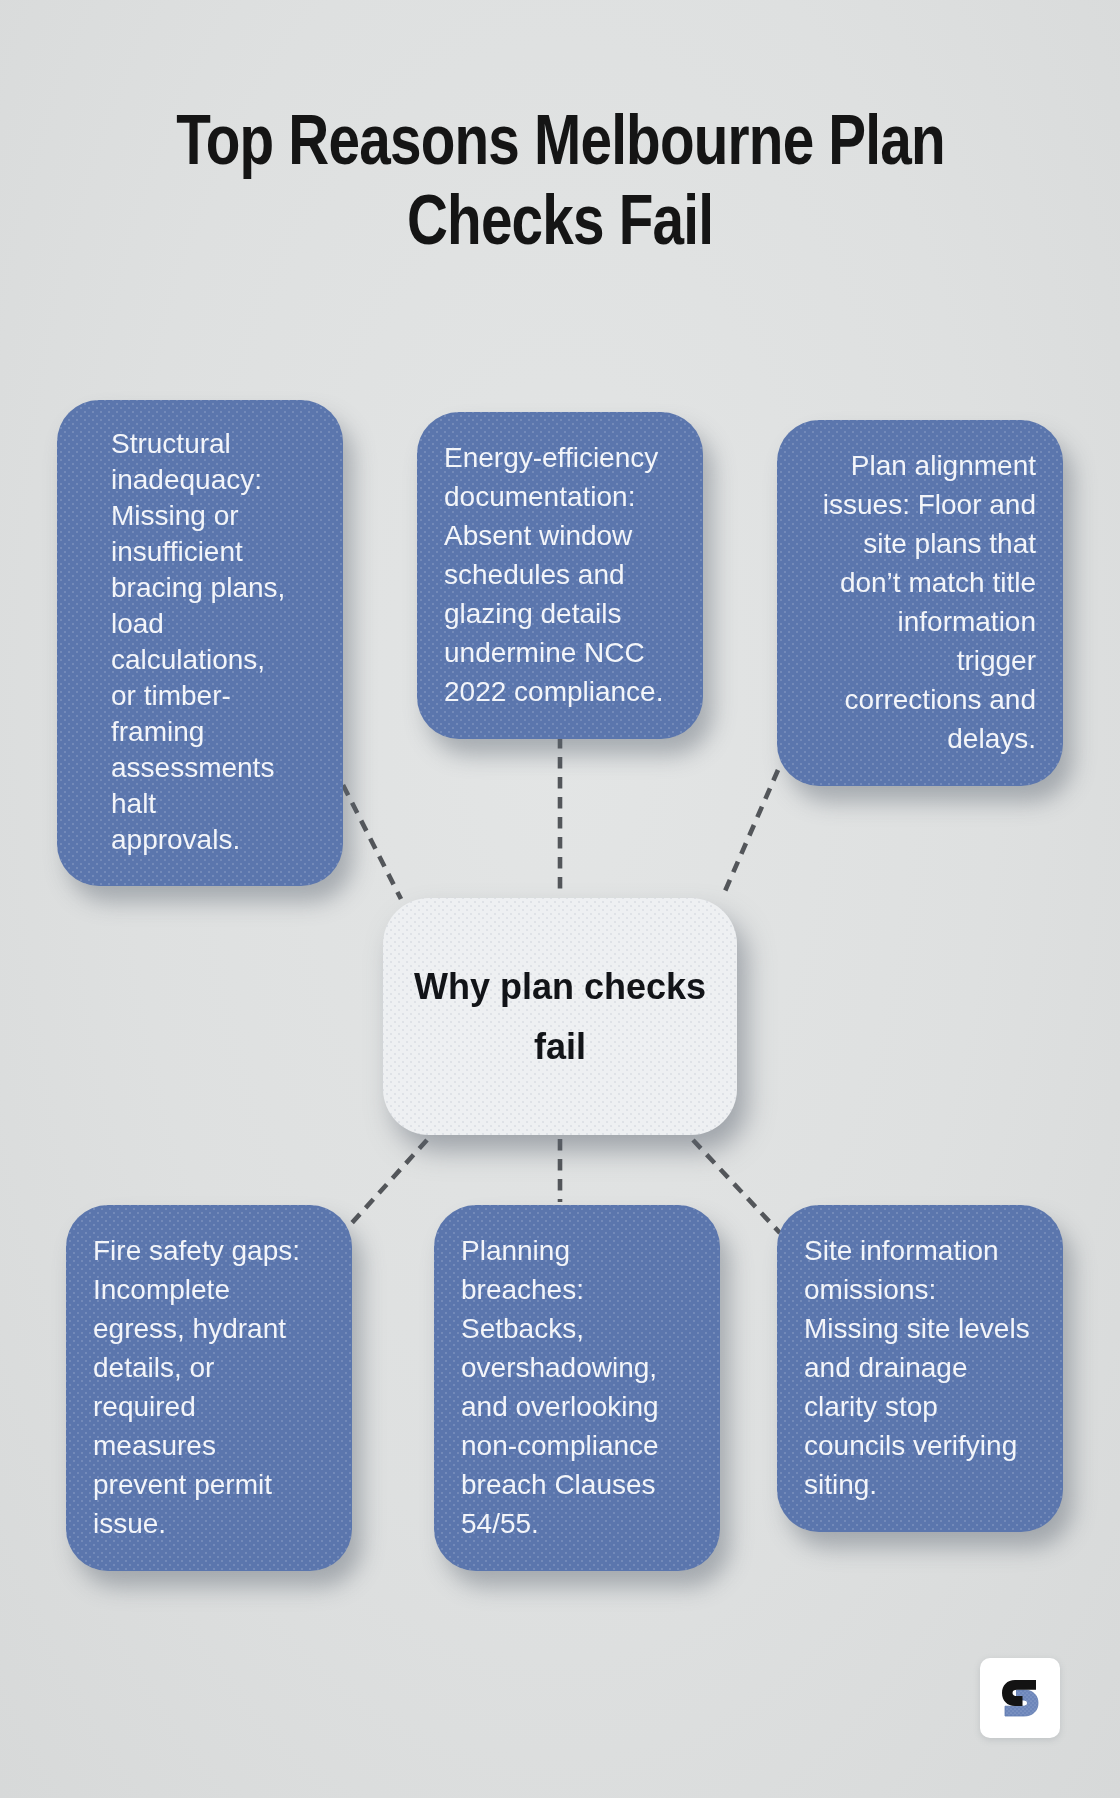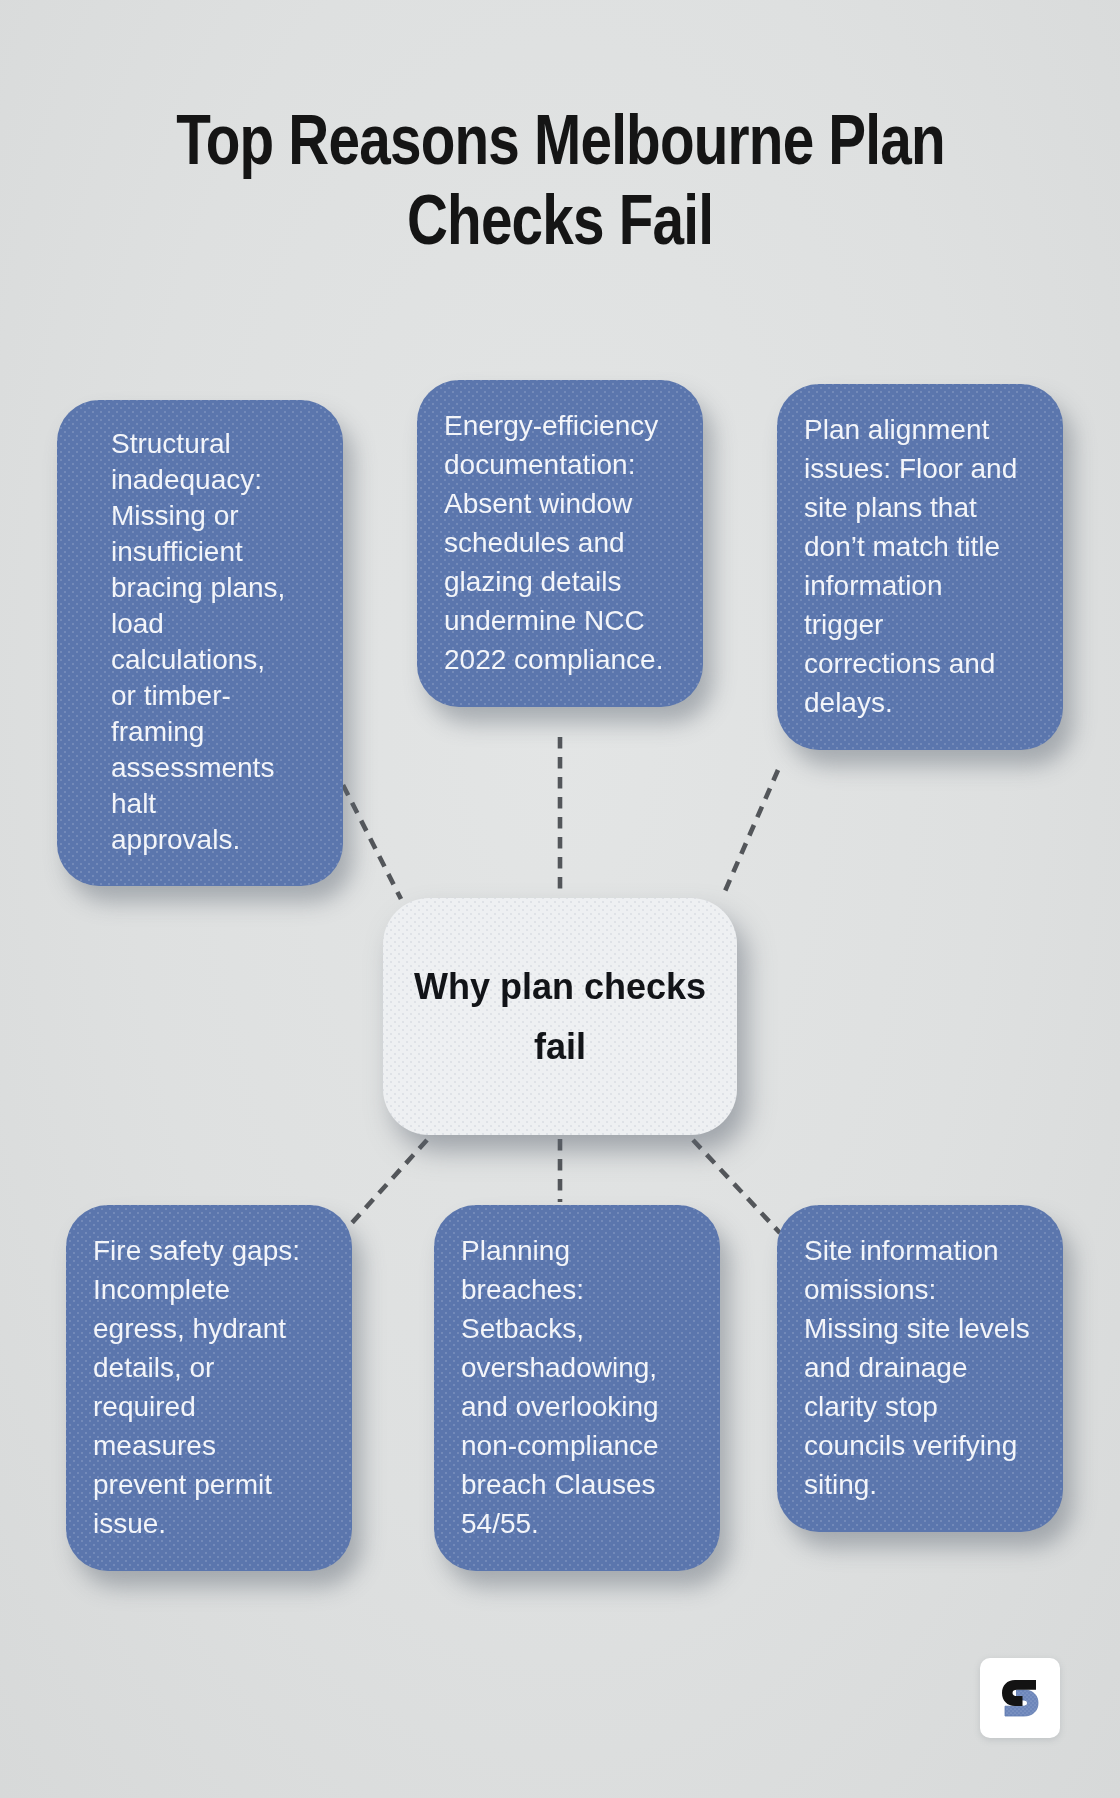--- a/index.html
+++ b/index.html
@@ -33,22 +33,22 @@
     background-position:0 0, 4px 4px;
     box-shadow:10px 16px 22px rgba(96,104,116,0.45);
     color:#f3f5f9;
   }
   .reason .rtext {
     font-size:28px; line-height:39px;
     white-space:pre-line;
   }
   .reason.tall .rtext { font-size:28px; line-height:36px;margin-left:27px; }
   #box-structural      { left:57px;  top:400px; }
-  #box-energy          { left:417px; top:380px; }
-  #box-plan-alignment  { left:777px; top:384px; }
+  #box-energy          { left:417px; top:412px; }
+  #box-plan-alignment  { left:777px; top:420px;text-align:right; }
   #box-fire-safety     { left:66px;  top:1205px; }
   #box-planning        { left:434px; top:1205px; }
   #box-site-info       { left:777px; top:1205px; }
   .center-node {
     position:absolute; left:383px; top:898px;
     width:354px; height:237px;
     border-radius:46px;
     background-color:#eef0f2;
     background-image:
       radial-gradient(rgba(120,130,150,0.13) 1px, rgba(120,130,150,0) 1.4px),

